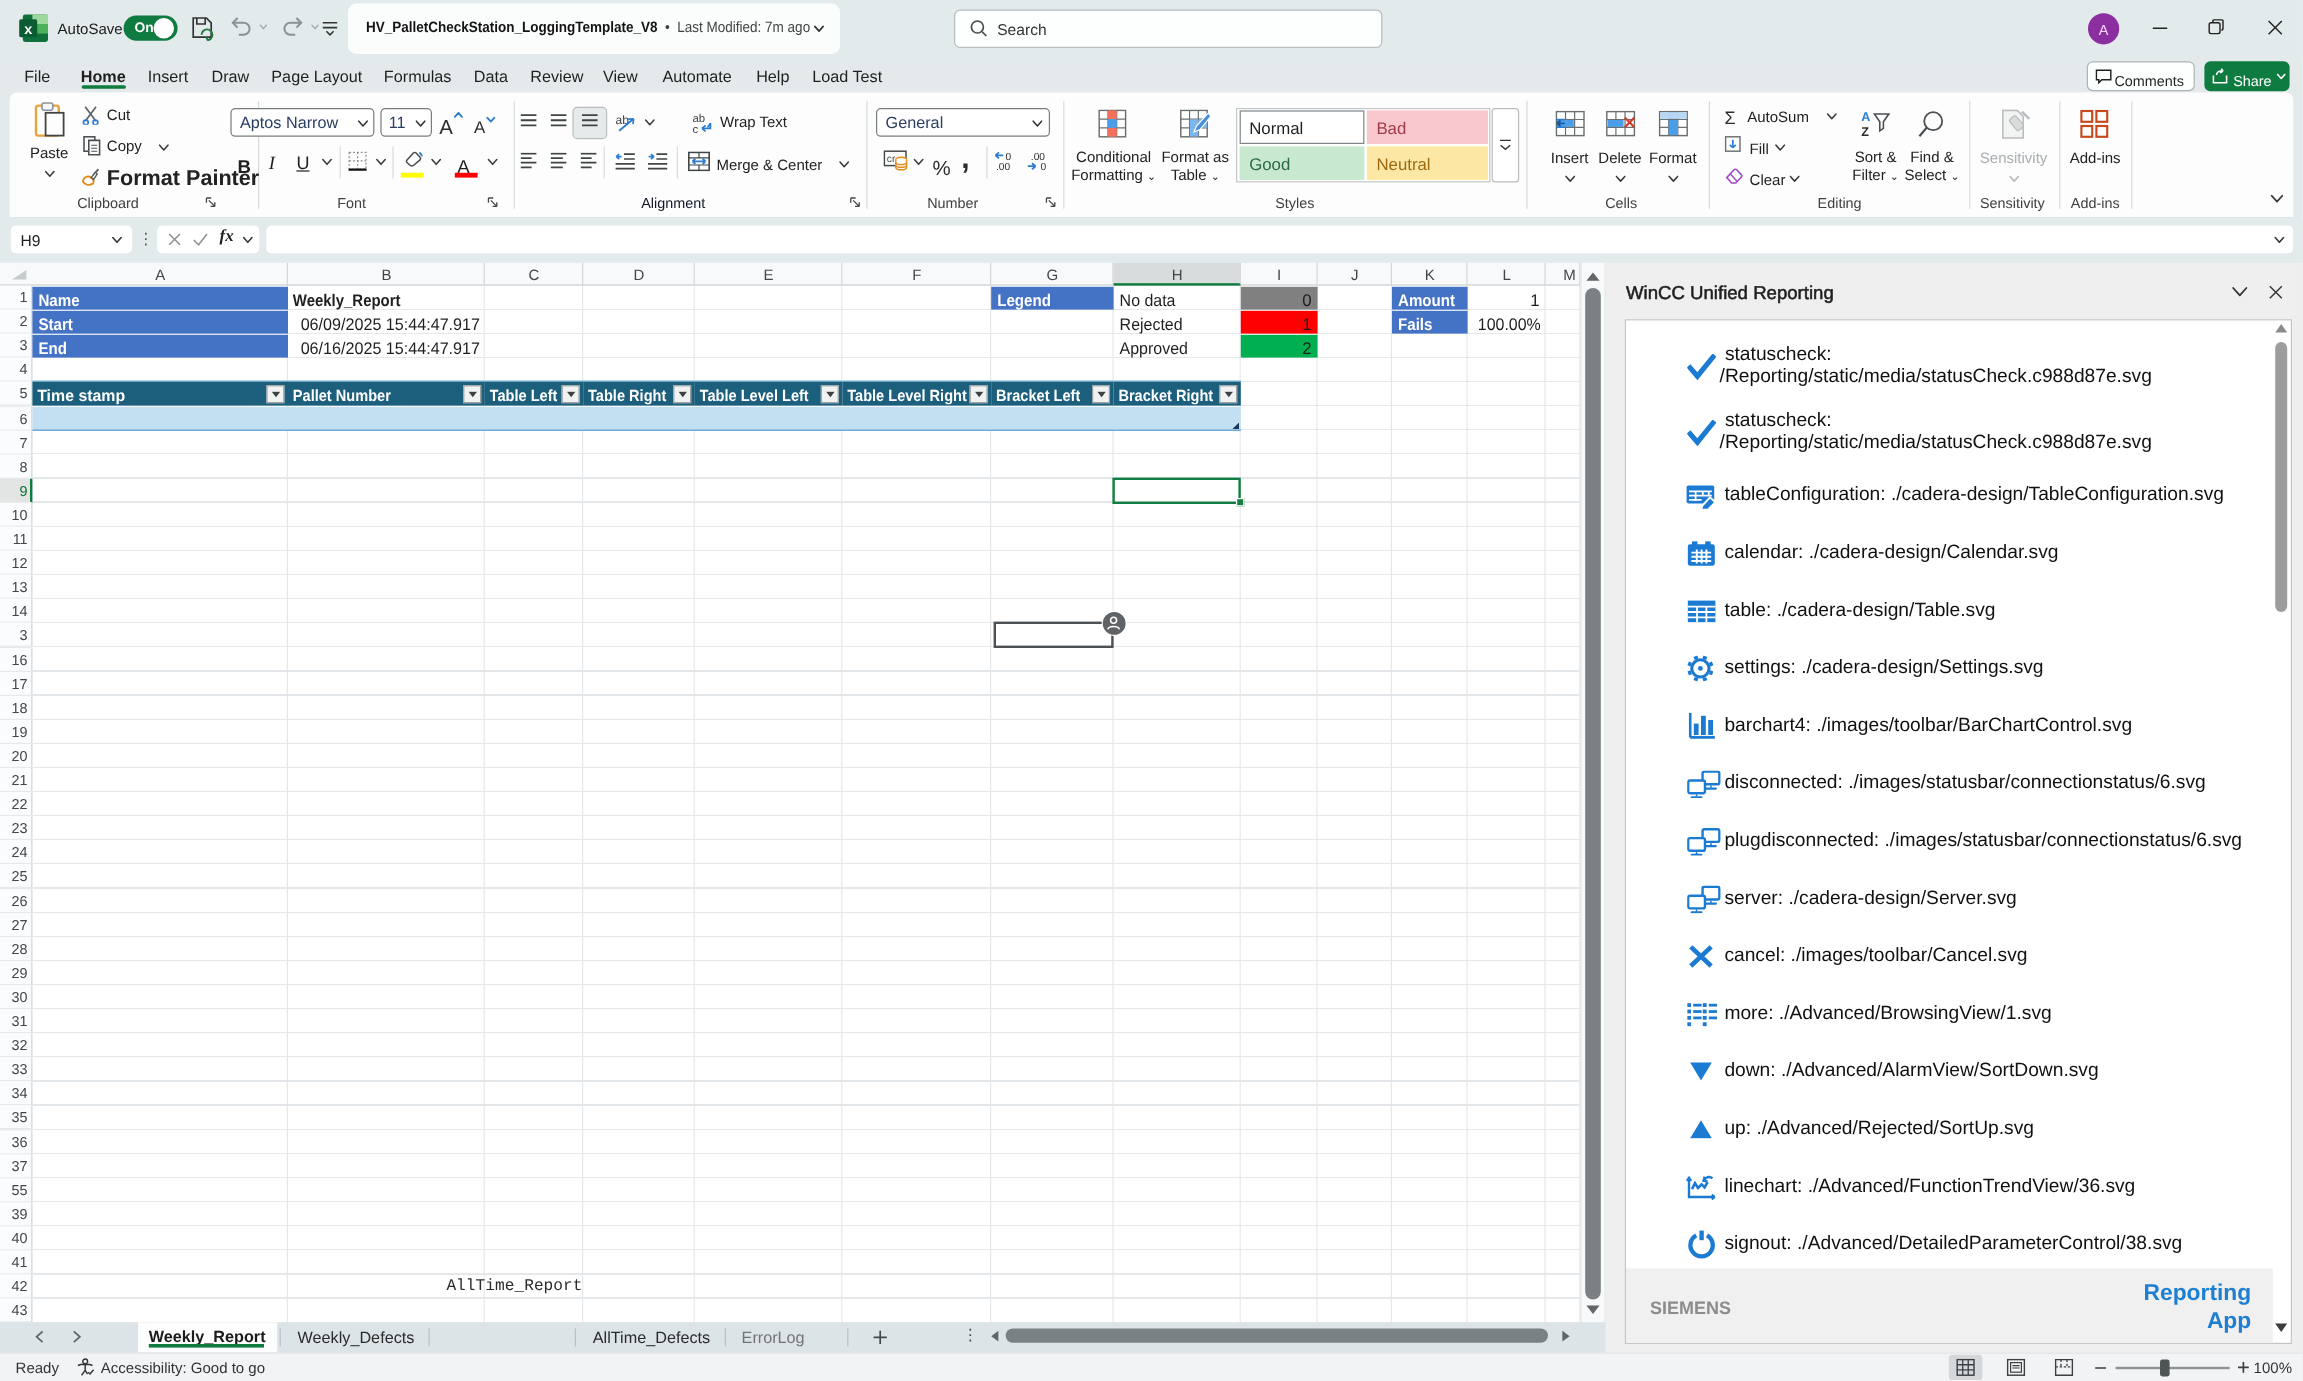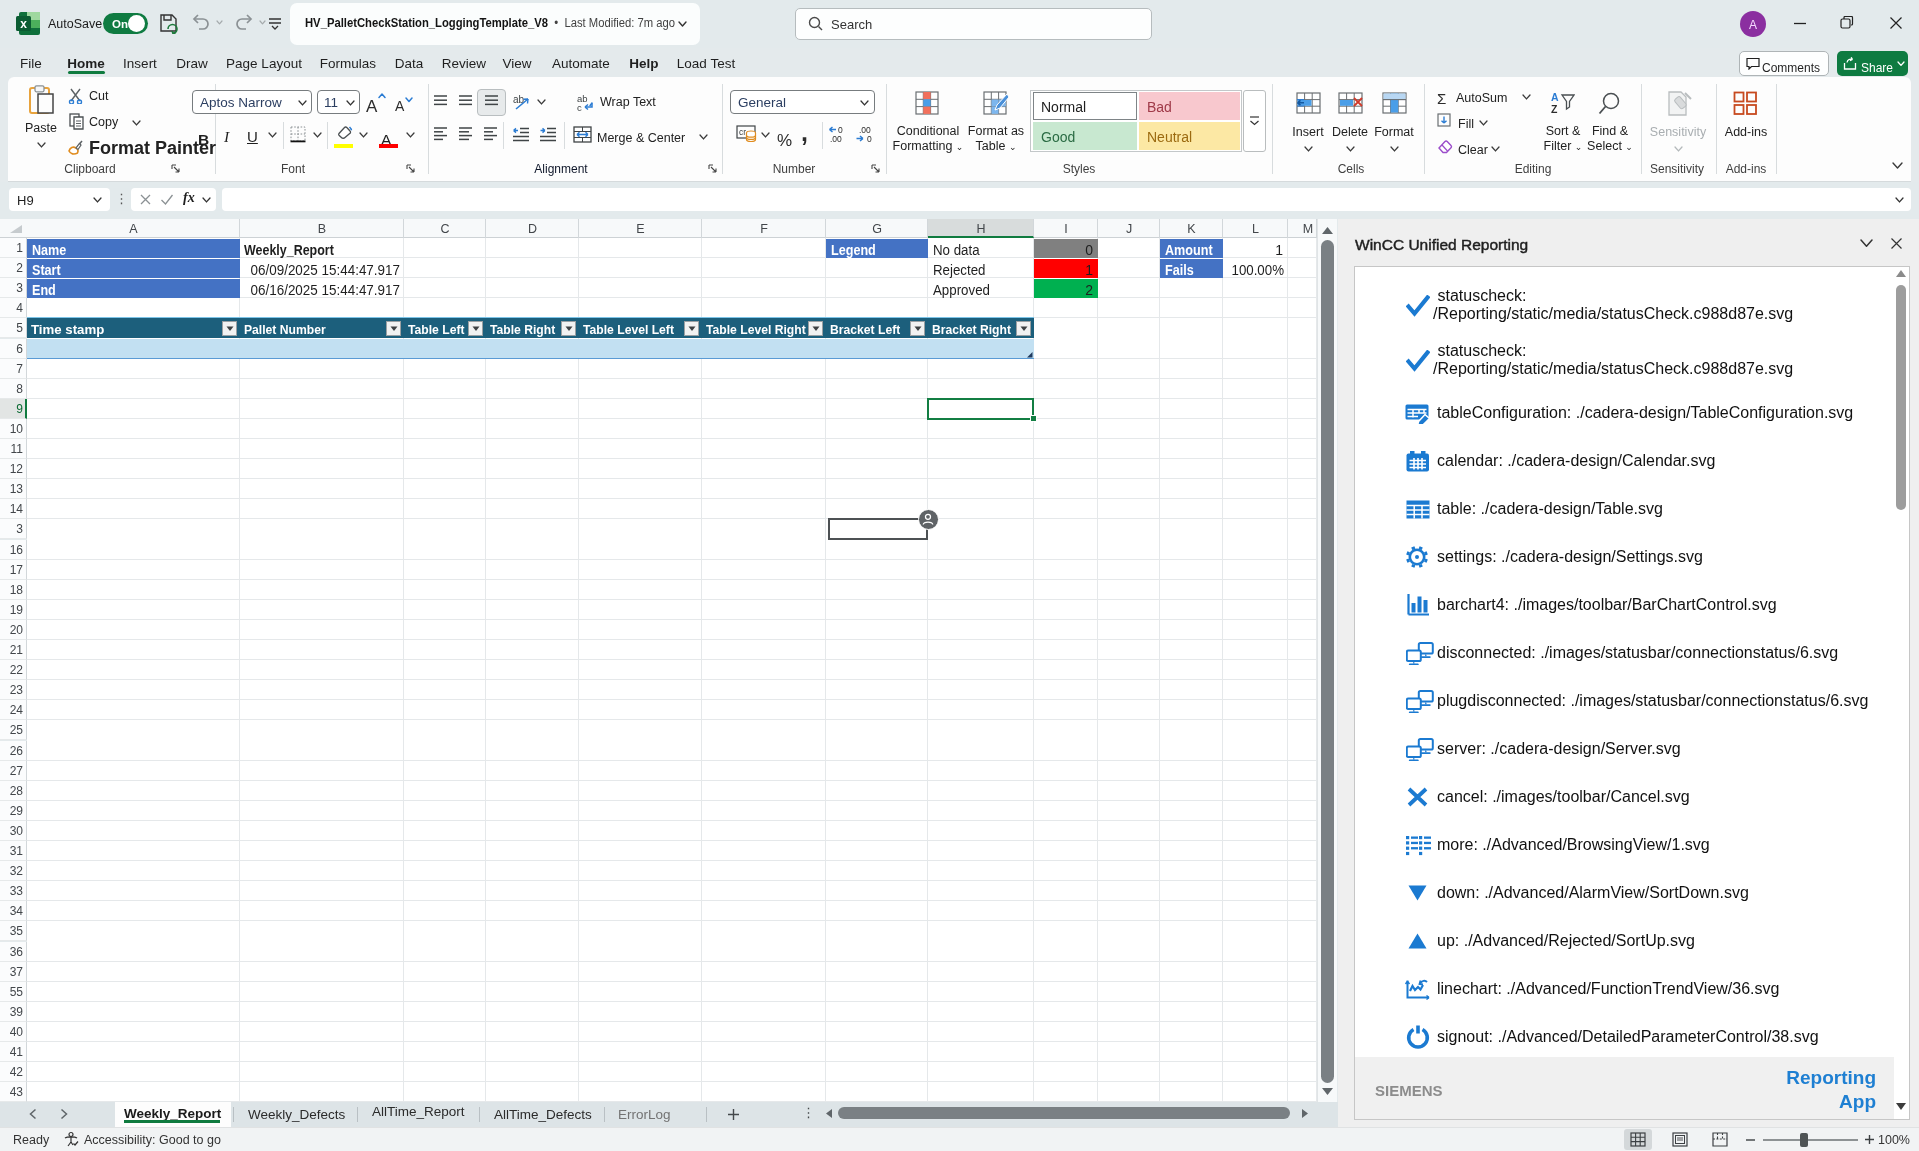--- a/index.html
+++ b/index.html
@@ -66,21 +66,21 @@
 <div style="position:absolute;top:55.28px;font-size:13.5px;color:#1f1f1f;font-weight:400;white-space:nowrap;line-height:18.9px;left:-269px;width:600px;text-align:center;">File</div>
 <div style="position:absolute;top:55.28px;font-size:13.5px;color:#1f1f1f;font-weight:600;white-space:nowrap;line-height:18.9px;left:-214px;width:600px;text-align:center;">Home</div>
 <div style="position:absolute;top:55.28px;font-size:13.5px;color:#1f1f1f;font-weight:400;white-space:nowrap;line-height:18.9px;left:-160px;width:600px;text-align:center;">Insert</div>
 <div style="position:absolute;top:55.28px;font-size:13.5px;color:#1f1f1f;font-weight:400;white-space:nowrap;line-height:18.9px;left:-108px;width:600px;text-align:center;">Draw</div>
 <div style="position:absolute;top:55.28px;font-size:13.5px;color:#1f1f1f;font-weight:400;white-space:nowrap;line-height:18.9px;left:-36px;width:600px;text-align:center;">Page Layout</div>
 <div style="position:absolute;top:55.28px;font-size:13.5px;color:#1f1f1f;font-weight:400;white-space:nowrap;line-height:18.9px;left:48px;width:600px;text-align:center;">Formulas</div>
 <div style="position:absolute;top:55.28px;font-size:13.5px;color:#1f1f1f;font-weight:400;white-space:nowrap;line-height:18.9px;left:109px;width:600px;text-align:center;">Data</div>
 <div style="position:absolute;top:55.28px;font-size:13.5px;color:#1f1f1f;font-weight:400;white-space:nowrap;line-height:18.9px;left:164px;width:600px;text-align:center;">Review</div>
 <div style="position:absolute;top:55.28px;font-size:13.5px;color:#1f1f1f;font-weight:400;white-space:nowrap;line-height:18.9px;left:217px;width:600px;text-align:center;">View</div>
 <div style="position:absolute;top:55.28px;font-size:13.5px;color:#1f1f1f;font-weight:400;white-space:nowrap;line-height:18.9px;left:281px;width:600px;text-align:center;">Automate</div>
-<div style="position:absolute;top:55.28px;font-size:13.5px;color:#1f1f1f;font-weight:700;white-space:nowrap;line-height:18.9px;left:344px;width:600px;text-align:center;">Help</div>
+<div style="position:absolute;top:55.28px;font-size:13.5px;color:#1f1f1f;font-weight:400;white-space:nowrap;line-height:18.9px;left:344px;width:600px;text-align:center;">Help</div>
 <div style="position:absolute;top:55.28px;font-size:13.5px;color:#1f1f1f;font-weight:400;white-space:nowrap;line-height:18.9px;left:406px;width:600px;text-align:center;">Load Test</div>
 <div style="position:absolute;left:68px;top:71px;width:37px;height:3px;background:#0f7b3f;border-radius:2px;"></div>
 <div style="position:absolute;left:1739px;top:51px;width:90px;height:25px;background:#fdfefe;border:1px solid #aeb4b6;border-radius:5px;"></div>
 <svg style="position:absolute;left:1746px;top:57px" width="14" height="13" viewBox="0 0 14 13">
     <path d="M1 1.5 H13 V9.5 H5.5 L3 12 V9.5 H1 Z" fill="none" stroke="#1f1f1f" stroke-width="1.2"></path>
   </svg>
 <div style="position:absolute;top:59.86px;font-size:12px;color:#1f1f1f;font-weight:400;white-space:nowrap;line-height:16.799999999999997px;left:1762px;">Comments</div>
 <div style="position:absolute;left:1837px;top:51px;width:71px;height:25px;background:#0e7b41;border-radius:5px;"></div>
 <svg style="position:absolute;left:1843px;top:56px" width="15" height="15" viewBox="0 0 15 15">
     <path d="M1.5 7 V13 H12.5 V7" fill="none" stroke="#fff" stroke-width="1.3"></path>
@@ -673,21 +673,21 @@
 <svg style="position:absolute;left:27px;top:1108px" width="12" height="12" viewBox="0 0 12 12">
     <path d="M8.5 1.5 L3.5 6 L8.5 10.5" fill="none" stroke="#5f6569" stroke-width="1.5"></path>
   </svg>
 <svg style="position:absolute;left:58px;top:1108px" width="12" height="12" viewBox="0 0 12 12">
     <path d="M3.5 1.5 L8.5 6 L3.5 10.5" fill="none" stroke="#5f6569" stroke-width="1.5"></path>
   </svg>
 <div style="position:absolute;left:115px;top:1102px;width:116px;height:25px;background:#fdfdfd;"></div>
 <div style="position:absolute;top:1105.28px;font-size:13.5px;color:#1b1b1b;font-weight:700;white-space:nowrap;line-height:18.9px;left:124px;">Weekly_Report</div>
 <div style="position:absolute;left:124px;top:1120px;width:96px;height:3px;background:#0f7b3f;"></div>
 <div style="position:absolute;top:1106.28px;font-size:13.5px;color:#2b2b2b;font-weight:400;white-space:nowrap;line-height:18.9px;left:248px;">Weekly_Defects</div>
-<div style="position:absolute;top:1103px;font-size:13.5px;color:#2b2b2b;font-weight:400;white-space:nowrap;line-height:18.9px;left:372px;">AllTime_Report</div>
+<div style="position:absolute;top:1064px;font-size:13.5px;color:#2b2b2b;font-weight:400;white-space:nowrap;line-height:18.9px;left:372px;font-family:Liberation Mono, monospace;">AllTime_Report</div>
 <div style="position:absolute;top:1106.28px;font-size:13.5px;color:#2b2b2b;font-weight:400;white-space:nowrap;line-height:18.9px;left:494px;">AllTime_Defects</div>
 <div style="position:absolute;top:1106.28px;font-size:13.5px;color:#737373;font-weight:400;white-space:nowrap;line-height:18.9px;left:618px;">ErrorLog</div>
 <div style="position:absolute;left:233px;top:1107px;width:1px;height:15px;background:#b9c0c4;"></div>
 <div style="position:absolute;left:357px;top:1107px;width:1px;height:15px;background:#b9c0c4;"></div>
 <div style="position:absolute;left:479px;top:1107px;width:1px;height:15px;background:#b9c0c4;"></div>
 <div style="position:absolute;left:604px;top:1107px;width:1px;height:15px;background:#b9c0c4;"></div>
 <div style="position:absolute;left:706px;top:1107px;width:1px;height:15px;background:#b9c0c4;"></div>
 <svg style="position:absolute;left:727px;top:1108px" width="13" height="13" viewBox="0 0 13 13">
     <path d="M6.5 1 V12 M1 6.5 H12" stroke="#44484b" stroke-width="1.4"></path>
   </svg>

